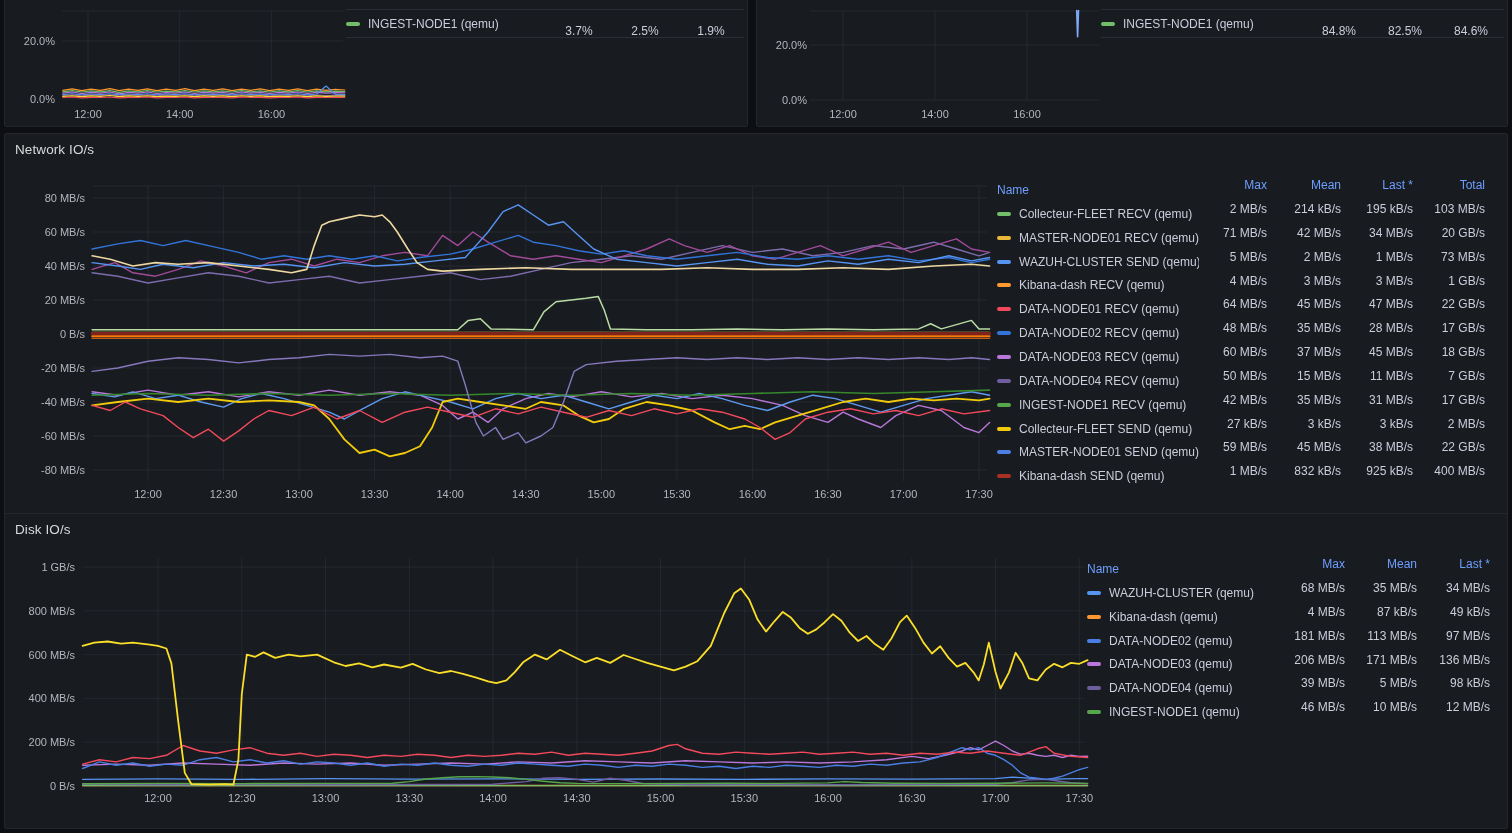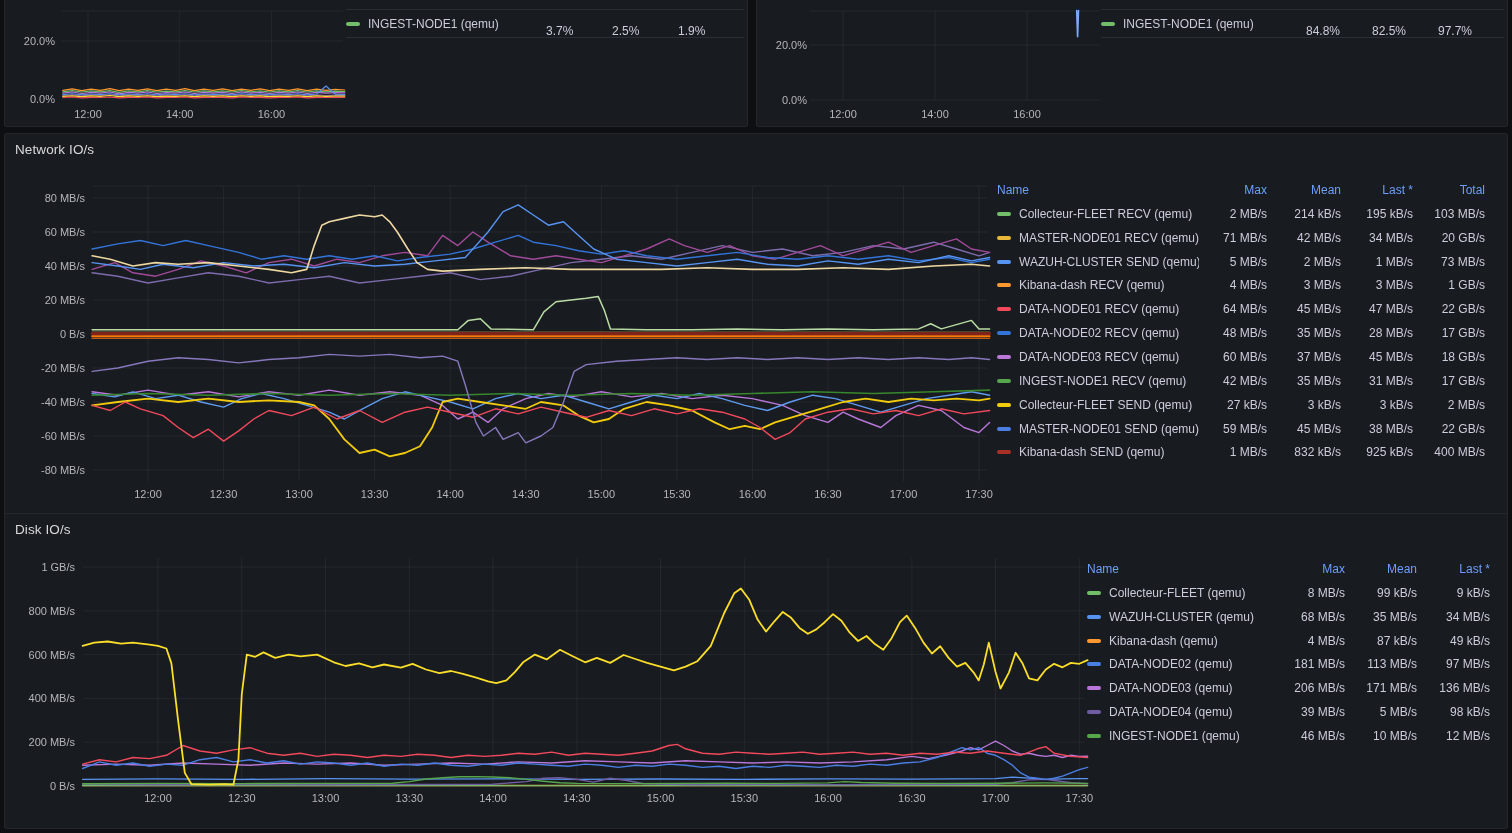--- a/index.html
+++ b/index.html
@@ -9,24 +9,24 @@
     box-sizing:border-box;overflow:hidden;}
   .panel-title{position:absolute;left:10px;top:8px;font-size:13.5px;font-weight:500;
     color:#d8d9da;letter-spacing:.1px;z-index:5;}
   .chart-host{position:absolute;left:4px;top:0;text-align:right;}
   svg{display:block;}
   
   .mini-legend{position:absolute;top:8px;height:27px;display:flex;align-items:center;
     border-top:1px solid #2c2e35;border-bottom:1px solid #2c2e35;z-index:6;font-size:12px;color:#ccccdc;}
   .swatch{width:14px;height:4px;border-radius:2px;flex:none;margin-right:8px;}
   .mini-legend .name{flex:1;white-space:nowrap;overflow:hidden;}
-  .mini-legend .val{width:66px;flex:none;text-align:left;margin-top:14px;}
+  .mini-legend .val{width:66px;flex:none;text-align:center;margin-top:14px;}
   
   .legend{position:absolute;z-index:6;font-size:12px;color:#ccccdc;}
-  .lg-row{display:flex;align-items:center;height:23.85px;}
+  .lg-row{display:flex;height:23.85px;}
   .lg-row.head{height:24px;color:#6e9fff;font-weight:500;}
   .lg-name{flex:1;display:flex;align-items:center;white-space:nowrap;overflow:hidden;cursor:pointer;}
   .lg-val{flex:none;text-align:right;width:72px;white-space:nowrap;}
   .lg-val.w68{width:68px}.lg-val.w70{width:70px}.lg-val.w73{width:73px}.lg-val.w74{width:74px}
 </style>
 </head>
 <body>
 
 <div class="page">
 
@@ -89,21 +89,21 @@
           <g fill="none" stroke-linejoin="round" stroke-linecap="round">
             <polyline points="315.7,9.6 316.6,35.8 317.5,9.6" stroke="#7ea9f7" stroke-width="1.6"></polyline>
           </g>
         </svg>
       </div>
     <div class="mini-legend" style="left:344px;right:3px;top:12px;">
       <span class="swatch" style="background: rgb(115, 191, 105);"></span>
       <span class="name">INGEST-NODE1 (qemu)</span>
       <span class="val">84.8%</span>
       <span class="val">82.5%</span>
-      <span class="val">97.7%</span>
+      <span class="val">84.6%</span>
     </div>
   </div>
 
   <div class="panel" style="left:4px;top:133px;width:1504px;height:430px;">
     <div class="panel-title">Network IO/s</div>
     <div class="chart-host">
         <svg width="1504" height="374">
           <g stroke="rgba(204,204,220,0.07)" stroke-width="1">
             <line x1="84" x2="978" y1="52" y2="52"></line>
             <line x1="84" x2="978" y1="64.0" y2="64.0"></line>
@@ -244,20 +244,30 @@
             <span class="swatch" style="background: rgb(184, 119, 217);"></span>
             <span>DATA-NODE03 RECV (qemu)</span>
           </span>
           <span class="lg-val w68">60 MB/s</span>
           <span class="lg-val w74">37 MB/s</span>
           <span class="lg-val ">45 MB/s</span>
           <span class="lg-val ">18 GB/s</span>
         </div>
         <div class="lg-row">
           <span class="lg-name">
+            <span class="swatch" style="background: rgb(112, 93, 160);"></span>
+            <span>DATA-NODE04 RECV (qemu)</span>
+          </span>
+          <span class="lg-val w68">50 MB/s</span>
+          <span class="lg-val w74">15 MB/s</span>
+          <span class="lg-val ">11 MB/s</span>
+          <span class="lg-val ">7 GB/s</span>
+        </div>
+        <div class="lg-row">
+          <span class="lg-name">
             <span class="swatch" style="background: rgb(86, 166, 75);"></span>
             <span>INGEST-NODE1 RECV (qemu)</span>
           </span>
           <span class="lg-val w68">42 MB/s</span>
           <span class="lg-val w74">35 MB/s</span>
           <span class="lg-val ">31 MB/s</span>
           <span class="lg-val ">17 GB/s</span>
         </div>
         <div class="lg-row">
           <span class="lg-name">
@@ -351,29 +361,20 @@
       </div>
     <div class="legend" style="left:1082px;top:43px;right:0;padding-right:17px;">
         <div class="lg-row head">
           <span class="lg-name">Name</span>
           <span class="lg-val w70">Max</span>
           <span class="lg-val ">Mean</span>
           <span class="lg-val w73">Last *</span>
         </div>
         <div class="lg-row">
           <span class="lg-name">
-            <span class="swatch" style="background: rgb(115, 191, 105);"></span>
-            <span>Collecteur-FLEET (qemu)</span>
-          </span>
-          <span class="lg-val w70">8 MB/s</span>
-          <span class="lg-val ">99 kB/s</span>
-          <span class="lg-val w73">9 kB/s</span>
-        </div>
-        <div class="lg-row">
-          <span class="lg-name">
             <span class="swatch" style="background: rgb(87, 148, 242);"></span>
             <span>WAZUH-CLUSTER (qemu)</span>
           </span>
           <span class="lg-val w70">68 MB/s</span>
           <span class="lg-val ">35 MB/s</span>
           <span class="lg-val w73">34 MB/s</span>
         </div>
         <div class="lg-row">
           <span class="lg-name">
             <span class="swatch" style="background: rgb(255, 152, 48);"></span>

